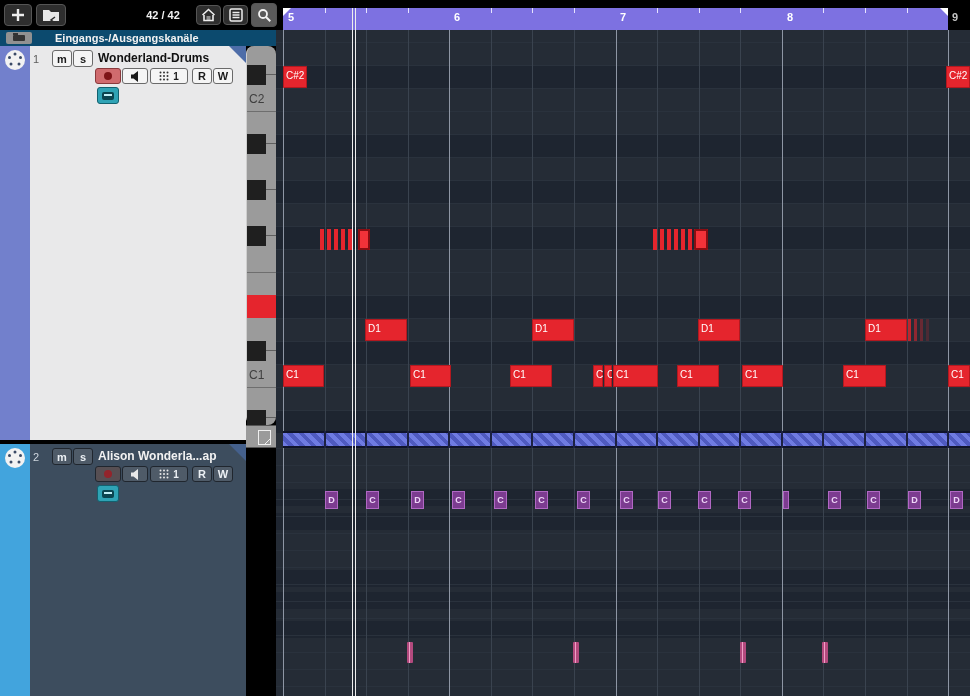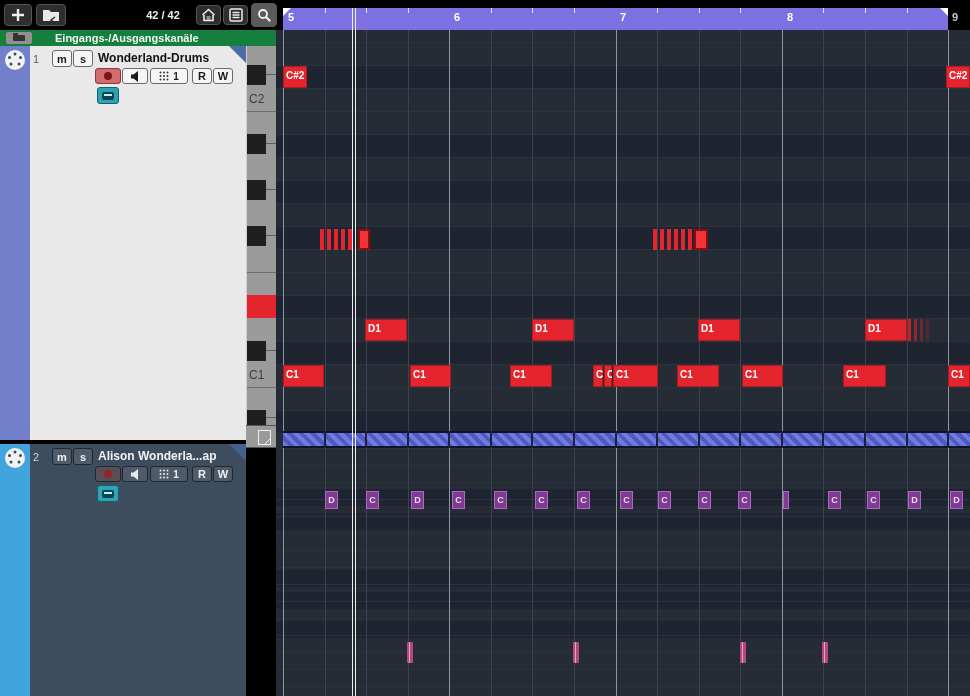--- a/index.html
+++ b/index.html
@@ -6,21 +6,21 @@
     font-family:"Liberation Sans",sans-serif;}
   .app{position:absolute;inset:0;width:790px;height:696px;background:#000;}
   
   .toolbar{position:absolute;left:0;top:0;width:277px;height:30px;background:#000;}
   .tbtn{position:absolute;background:#2e2e2e;border:1px solid #555;border-radius:4px;color:#e8e8e8;
     display:flex;align-items:center;justify-content:center;padding:0;box-sizing:border-box;cursor:pointer;}
   .tbtn.magn{background:#5a5a5a;}
   .counter{position:absolute;left:130px;top:6px;width:66px;height:18px;color:#f0f0f0;font-size:11px;
     font-weight:bold;text-align:center;line-height:18px;}
   
-  .chan-header{position:absolute;left:0;top:30px;width:277px;height:16px;background:#15803d;text-align:center;}
+  .chan-header{position:absolute;left:0;top:30px;width:277px;height:16px;background:#0c4a6e;text-align:center;}
   .folder-ic{position:absolute;left:6px;top:2px;width:26px;height:12px;background:#919191;border-radius:2px;}
   .folder-ic i{position:absolute;left:7px;top:3px;width:12px;height:6px;background:#333;border-radius:1px;display:block;}
   .folder-ic i:before{content:"";position:absolute;left:0;top:-2px;width:5px;height:2px;background:#333;}
   .chan-label{position:absolute;left:55px;top:2px;font-size:11px;font-weight:bold;color:#f2f2f2;}
   
   .track{position:absolute;left:0;width:246px;box-sizing:border-box;}
   .t1{top:46px;height:394px;background:#e9e9ea;}
   .t2{top:444px;height:252px;background:#3d4d5e;}
   .track-divider{position:absolute;left:0;top:440px;width:246px;height:4px;background:#000;}
   .strip{position:absolute;left:0;top:0;width:30px;height:100%;}
@@ -39,21 +39,21 @@
   .dot{width:8px;height:8px;border-radius:50%;display:block;}
   .t1 .dot{background:#7e1418;} .t2 .dot{background:#93242b;}
   .btn.teal{background:var(--teal,#2fa3b5) !important;border:1px solid #13616f !important;}
   .tic{display:block;width:12px;height:8px;border:2px solid #0b4550;border-radius:2px;box-sizing:border-box;
     background:linear-gradient(#bfeff6 0 2px,#0b4550 2px 4px,#bfeff6 4px);}
   .chanw span{margin-left:4px;font-size:10px;font-weight:bold;}
   .corner{position:absolute;top:0;right:0;width:0;height:0;border-left:17px solid transparent;}
   .t1 .corner{border-top:17px solid #4e6da8;}
   .t2 .corner{border-top:17px solid #44608c;}
   
-  .kb{position:absolute;left:246px;width:30px;background:#9b9b9b;border-left:1px solid #cfcfcf;box-sizing:border-box;}
+  .kb{position:absolute;left:246px;width:30px;background:#9b9b9b;border-left:1px solid #cfcfcf;box-sizing:border-box;border-radius:8px;}
   #kbtop{top:46px;height:379px;}
   #kbbot{top:448px;height:248px;}
   .kb div{position:absolute;}
   .bkey{background:#1f1f1f;}
   .bline{background:#5f5f5f;}
   .ksep{background:#6e6e6e;}
   .redkey{background:var(--red,#e5252d);}
   .klabel{font-size:12px;color:#3e3e3e;}
   .pgbox{position:absolute;left:246px;top:425px;width:30px;height:23px;background:#9b9b9b;
     border-top:1px solid #555;border-bottom:1px solid #555;box-sizing:border-box;}
@@ -70,21 +70,21 @@
   .vmeasure{background:#8e96a4;}
   .hatch{background:repeating-linear-gradient(45deg,var(--hatch,#6f7be2) 0 4px,#4f5ac0 4px 8px);
     border-top:2px solid #10142a;border-bottom:2px solid #10142a;box-sizing:border-box;}
   .hsep{background:#1c2142;}
   .rbar{background:var(--rpurple,#7d71e1);}
   .rtick{background:#e6e3ff;}
   .rlabel{font-size:11px;font-weight:bold;color:#fff;}
   .rlabel.dim{color:#c6c6c6;}
   .tri-l{border-top:8px solid #fff;border-right:8px solid transparent;}
   .tri-r{border-top:8px solid #fff;border-left:8px solid transparent;}
-  .note-red{background:var(--red,#e5252d);color:#fff;font-size:10px;font-weight:bold;line-height:20px;
+  .note-red{background:var(--red,#e5252d);color:#fff;font-size:10px;font-weight:normal;line-height:20px;
     padding-left:3px;box-sizing:border-box;overflow:hidden;box-shadow:inset 0 0 0 1px rgba(140,15,20,.55);border-radius:1px;}
   .note-stripe{background:var(--red,#e5252d);}
   .note-stripe-end{background:#f23239;box-shadow:inset 0 0 0 2px #8a0d12;border-radius:1px;}
   .note-purple{background:var(--npurple,#7c3c90);border:1px solid #b168c4;color:#eed5f7;font-size:9px;
     font-weight:bold;display:flex;align-items:center;justify-content:center;box-sizing:border-box;overflow:hidden;}
   .note-pink{background:linear-gradient(90deg,var(--npink,#b34a7e) 0 2px,#ef9fc6 2px 3px,var(--npink,#b34a7e) 3px);
     border-radius:1px;}
   .ph{background:#eeeeee;}
   svg{display:block;}
 </style>

